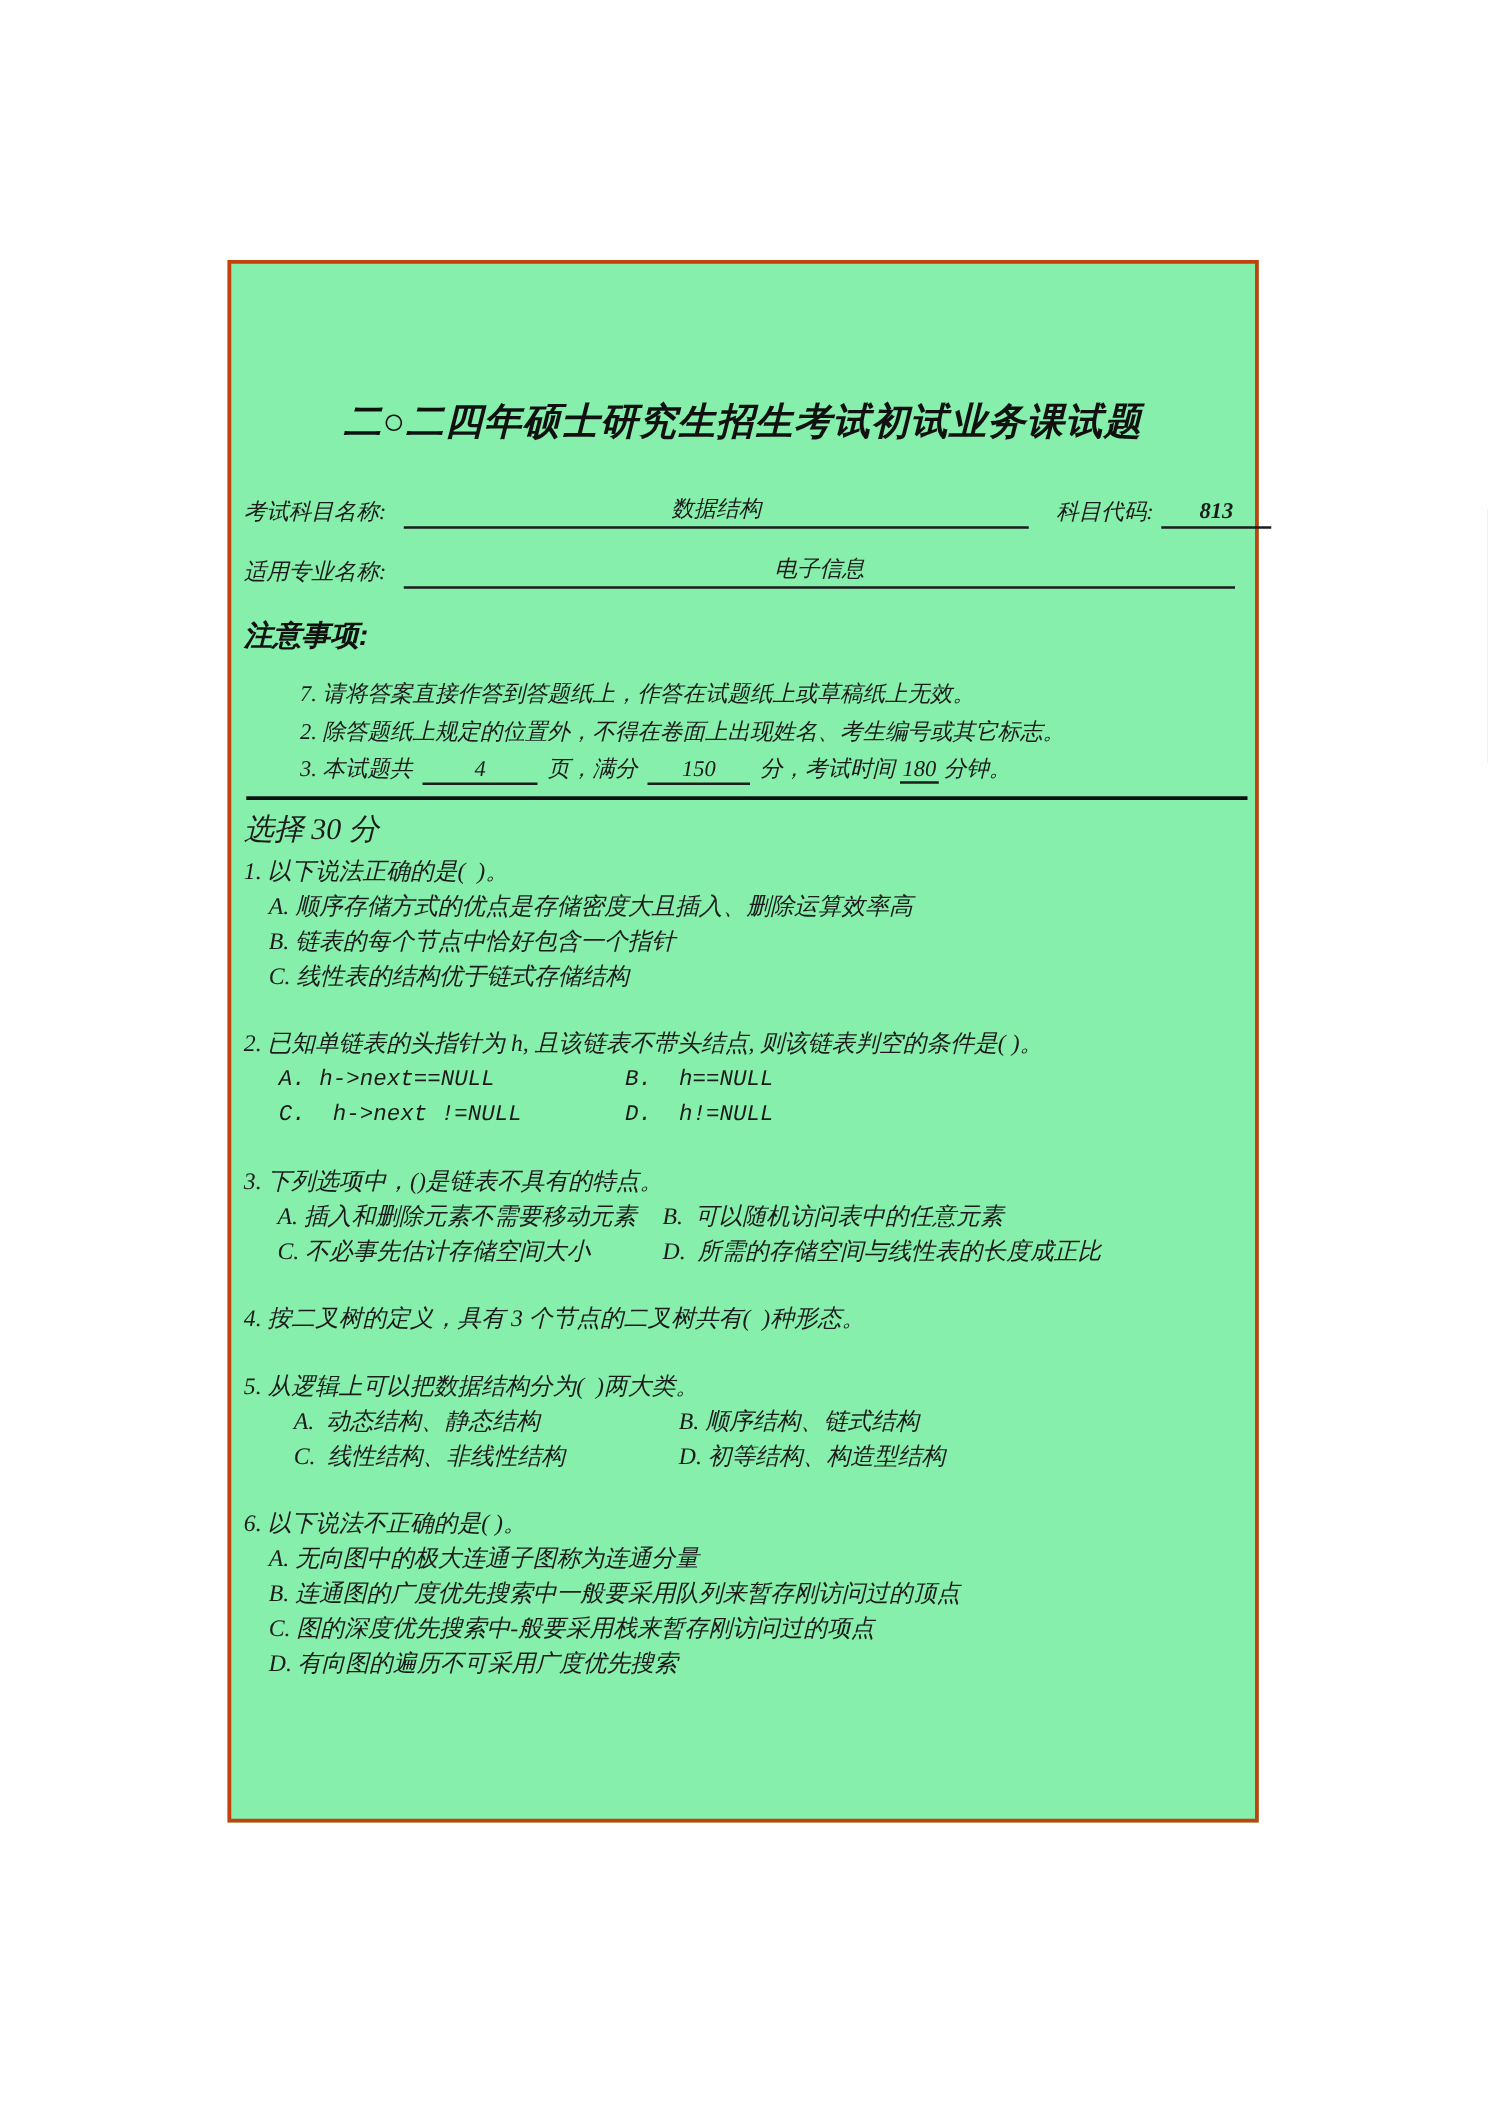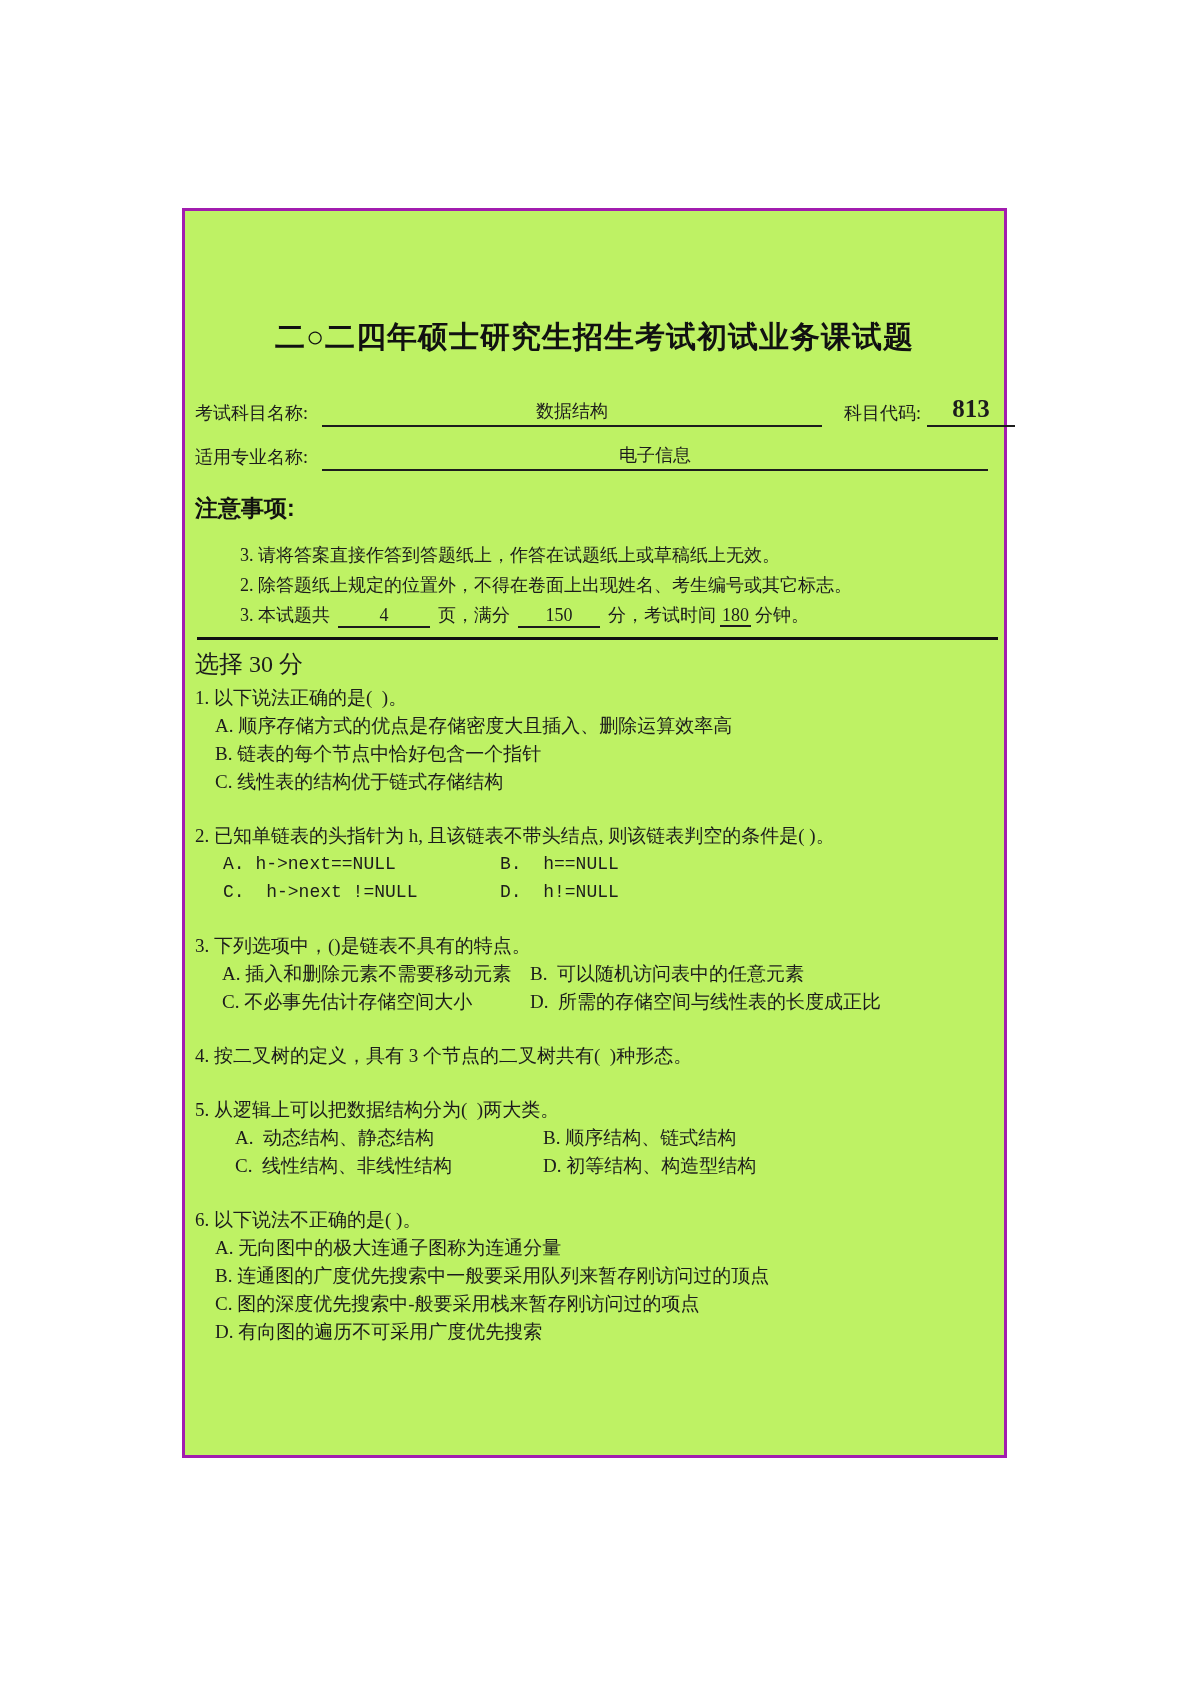--- a/index.html
+++ b/index.html
@@ -13,22 +13,23 @@
     height: 1683px;
     color: #1c1c1c;
     font-family: "Liberation Serif", serif;
   }
   .sheet {
     position: absolute;
     left: 182px;
     top: 208px;
     width: 819px;
     height: 1244px;
-    border: 3px solid #a21caf;
-    background: #bef264;
+    border: 3px solid #c2410c;
+    background: #86efac;
+    font-style: italic;
   }
   .title {
     position: absolute;
     top: 106px;
     left: 0;
     right: 0;
     margin: 0;
     text-align: center;
     font-family: "Liberation Sans", sans-serif;
     font-size: 30px;
@@ -52,21 +53,21 @@
   }
   .hfill {
     border-bottom: 2px solid #1d1d1d;
     text-align: center;
     padding-bottom: 2px;
   }
   .fill-subject { flex: 0 0 500px; margin-left: 14px; }
   .fill-major   { flex: 1 1 auto;  margin-left: 14px; }
   .code-label   { margin-left: 22px; }
   .fill-code    { flex: 0 0 88px;  margin-left: 6px; }
-  .code-value   { font-weight: bold; font-size: 25px; }
+  .code-value   { font-weight: bold; font-size: 18px; }
 
   .notice {
     position: absolute;
     left: 10px;
     right: 16px;
     top: 282px;
   }
   .notice-heading {
     font-family: "Liberation Sans", sans-serif;
     font-size: 23px;
@@ -157,21 +158,21 @@
     <span class="hfill fill-code"><span class="code-value">813</span></span>
   </div>
 
   <div class="hrow hrow-major">
     <span class="hlabel">适用专业名称:</span>
     <span class="hfill fill-major"><span>电子信息</span></span>
   </div>
 
   <div class="notice">
     <div class="notice-heading">注意事项:</div>
-    <div class="notice-item">3. 请将答案直接作答到答题纸上，作答在试题纸上或草稿纸上无效。</div>
+    <div class="notice-item">7. 请将答案直接作答到答题纸上，作答在试题纸上或草稿纸上无效。</div>
     <div class="notice-item">2. 除答题纸上规定的位置外，不得在卷面上出现姓名、考生编号或其它标志。</div>
     <div class="notice-item">
       <span>3. 本试题共</span><span class="blank blank-1">4</span><span>页，满分</span><span class="blank blank-2">150</span><span>分，考试时间</span><span class="blank-u">180</span><span>分钟。</span>
     </div>
   </div>
 
   <div class="divider"></div>
 
   <div class="questions">
     <div class="section-heading">选择 30 分</div>

